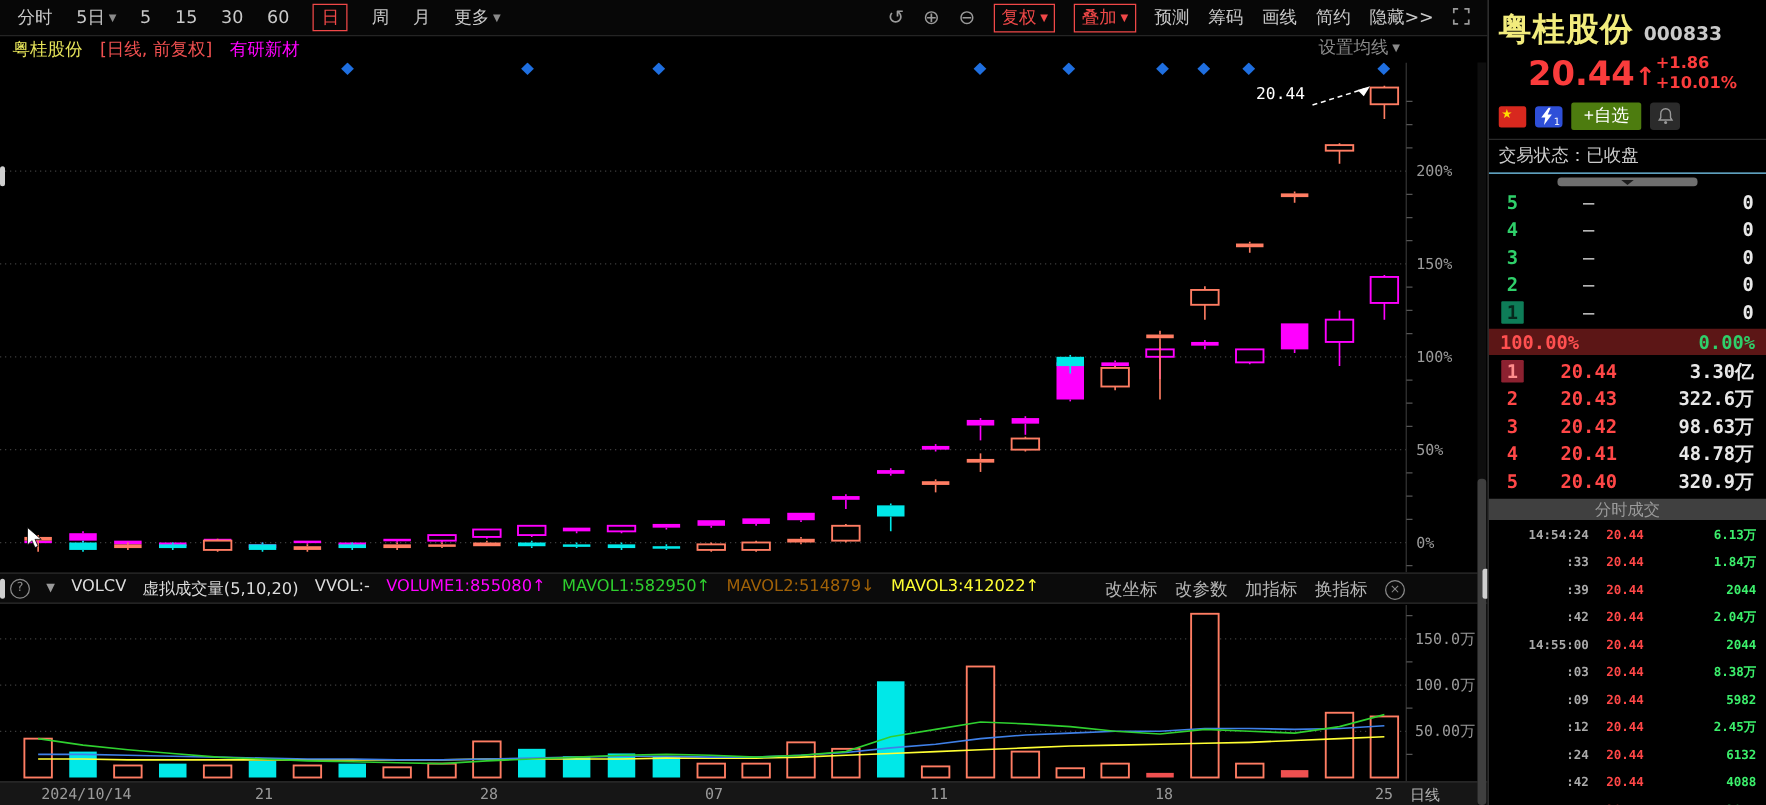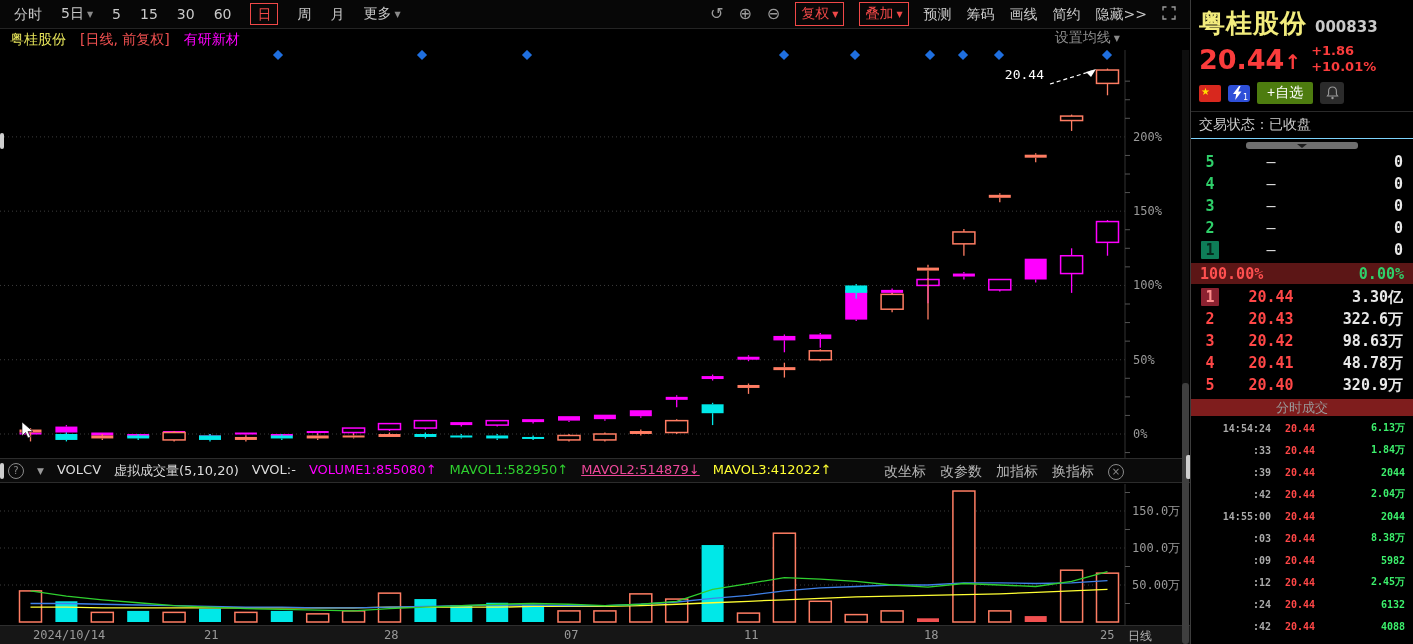--- a/index.html
+++ b/index.html
@@ -41,21 +41,21 @@
   
   #vscroll{position:absolute;left:1182px;top:50px;width:7px;height:594px;background:#0e0e0e;}
   #vscroll .thumb{position:absolute;left:0;width:7px;background:#3f3f3f;border-radius:3px;}
   .splitter{position:absolute;background:#cfcfcf;border-radius:2px;}
   
   #rp{position:absolute;left:1190px;top:0;width:223px;height:644px;background:#000;
       border-left:1px solid #3c3c3c;box-sizing:border-box;overflow:hidden;}
   #rp-name-row{display:flex;align-items:baseline;gap:8px;padding:6px 0 0 8px;}
   #rp-name{color:#f2ec7d;font-size:26px;font-weight:700;letter-spacing:1px;}
   #rp-code{color:#c9c9c9;font-size:15px;font-weight:700;}
-  #rp-price-row{display:flex;align-items:center;gap:10px;padding:2px 0 0 8px;}
+  #rp-price-row{display:flex;align-items:center;padding:2px 0 0 8px;justify-content:center;}
   #rp-price{color:#fa3c3c;font-size:27px;font-weight:700;}
   #rp-price .up-arrow{font-size:20px;}
   .chg-col{display:flex;flex-direction:column;color:#fa3c3c;font-size:13px;font-weight:700;line-height:16px;}
   #rp-icons{display:flex;align-items:center;gap:7px;padding:6px 0 0 8px;height:24px;}
   .flag{width:22px;height:17px;background:#d8281e;border-radius:2px;color:#ffde00;font-size:10px;
         display:inline-flex;align-items:flex-start;justify-content:flex-start;padding:1px 0 0 2px;box-sizing:border-box;}
   .bolt{width:22px;height:17px;background:#2e4fd8;border-radius:3px;position:relative;display:inline-block;}
   .bolt svg{position:absolute;left:4px;top:1px;}
   .bolt i{position:absolute;right:2px;bottom:0;color:#fff;font-size:8px;font-style:normal;}
   #add-watch{background:#4d7c0f;color:#fff;font-size:14px;border:none;border-radius:2px;
@@ -74,21 +74,21 @@
   .book-row .qty{width:80px;text-align:right;color:#e8e8e8;}
   .sell .lvl{color:#2fd06a;}
   .buy .lvl{color:#ff4747;}
   .lvl.hl-sell{background:#0e7d58;color:#06291d !important;border-radius:1px;}
   .lvl.hl-buy{background:#8c2130;color:#ff8d8d !important;border-radius:1px;}
   .dash{color:#dddddd;font-weight:400;}
   .buy .mid{color:#ff4747;}
   #pct-bar{height:21px;background:#5c1616;display:flex;align-items:center;justify-content:space-between;
            padding:0 9px;font-size:15px;font-weight:700;margin:2px 0;}
   #pct-left{color:#ff5050;} #pct-right{color:#2fd06a;}
-  #fenshi-head{height:17px;background:#7f1d1d;color:#9a9a9a;font-size:13px;display:flex;
+  #fenshi-head{height:17px;background:#404040;color:#9a9a9a;font-size:13px;display:flex;
                align-items:center;justify-content:center;margin-top:3px;}
   #trades{margin-top:1px;}
   .trade-row{display:flex;align-items:center;height:22px;padding:0 8px;font-size:10px;font-weight:700;}
   .trade-row .t{width:72px;text-align:right;color:#aaaaaa;}
   .trade-row .p{flex:1;text-align:center;color:#ff4747;}
   .trade-row .v{width:76px;text-align:right;color:#3cf06c;}
 </style>
 </head>
 <body>
 
@@ -364,21 +364,21 @@
 
   <div id="vol-head">
     <span class="circ">?</span>
     <span class="caret">▼</span>
     <span id="vol-head-items" style="display:flex;gap:13px;">
         <span style="color: rgb(221, 221, 221);">VOLCV</span>
         <span style="color: rgb(221, 221, 221);">虚拟成交量(5,10,20)</span>
         <span style="color: rgb(221, 221, 221);">VVOL:-</span>
         <span style="color: rgb(255, 0, 255);">VOLUME1:855080↑</span>
         <span style="color: rgb(47, 208, 47);">MAVOL1:582950↑</span>
-        <span style="color: #ec4899; text-decoration: underline;">MAVOL2:514879↓</span>
+        <span style="color: #a16207;">MAVOL2:514879↓</span>
         <span style="color: rgb(255, 255, 51);">MAVOL3:412022↑</span>
       </span>
     <span id="vol-tools">
         <span>改坐标</span>
         <span>改参数</span>
         <span>加指标</span>
         <span>换指标</span>
         <span class="circ">×</span>
       </span>
   </div>

